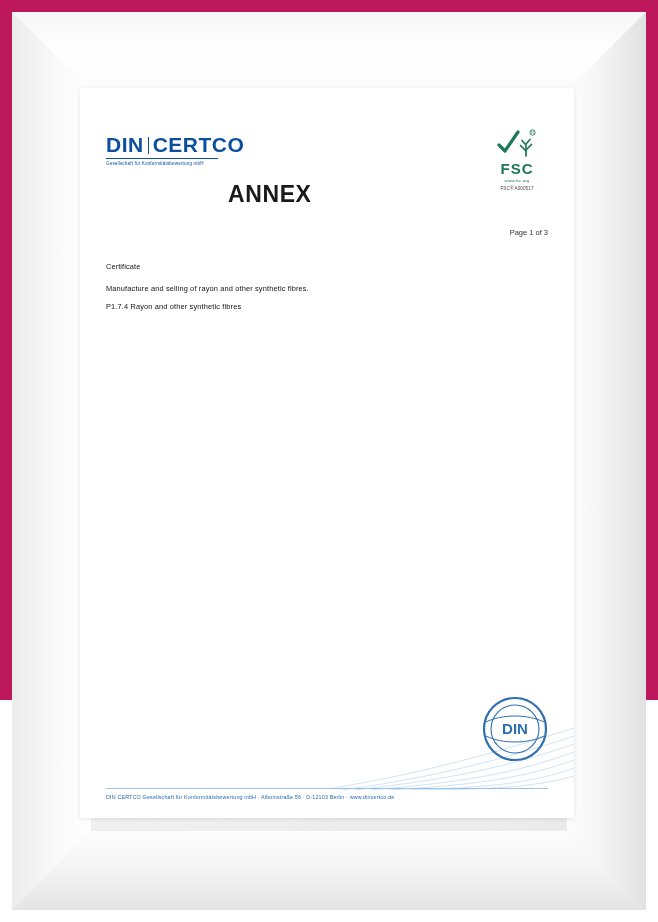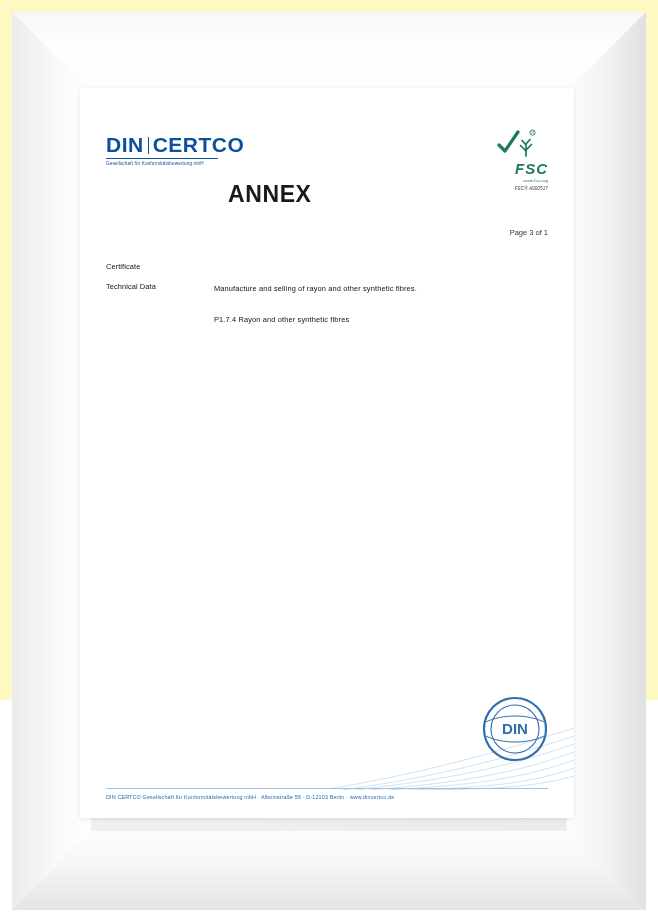--- a/index.html
+++ b/index.html
@@ -12,21 +12,21 @@
     height: 922px;
     font-family: "Liberation Sans", sans-serif;
     overflow: hidden;
   }
 
   
   .frame-outer {
     position: absolute;
     left: 0; top: 0;
     width: 658px; height: 700px;
-    background: #fef9c3;
+    background: #be185d;
   }
   .frame-bevel {
     position: absolute;
     left: 12px; top: 12px;
     width: 634px; height: 898px;
     background:
       linear-gradient(135deg, #ffffff 0%, #f2f2f2 45%, #e9e9e9 100%);
     box-shadow: 0 0 2px rgba(0,0,0,0.08) inset;
   }
   
@@ -109,23 +109,22 @@
     color: #0b4f9e;
     letter-spacing: 0.15px;
     white-space: nowrap;
   }
 
   
   .fsc-logo {
     position: absolute;
     right: 26px; top: 38px;
     width: 62px;
-    text-align: right;
+    text-align: center;
     color: #1d7a53;
-    font-style: italic;
   }
   .fsc-mark { display:block; margin: 0 auto; }
   .fsc-text {
     font-family: "Liberation Sans", sans-serif;
     font-weight: bold;
     font-size: 15px;
     letter-spacing: 1px;
     line-height: 1;
     color: #1d7a53;
     margin-top: -1px;
@@ -181,21 +180,21 @@
   }
   .row .value {
     flex: 1;
     font-size: 7.4px;
     color: #111;
     letter-spacing: 0.15px;
     line-height: 1.9;
   }
   .row .value .line2 {
     display: block;
-    margin-top: 17px;
+    margin-top: 4px;
   }
 
   
   .din-roundel {
     position: absolute;
     right: 22px; bottom: 52px;
     width: 74px; height: 74px;
   }
 
   
@@ -259,28 +258,27 @@
         <circle cx="36.5" cy="6.5" r="2.6" fill="none" stroke="#1d7a53" stroke-width="0.9"></circle>
         <text x="36.5" y="8.3" font-size="3.6" fill="#1d7a53" text-anchor="middle" font-family="Liberation Sans, sans-serif">R</text>
       </svg>
       <div class="fsc-text">FSC</div>
       <div class="fsc-url">www.fsc.org</div>
       <div class="fsc-code">FSC® A000517</div>
     </div>
 
     <div class="doc-title">ANNEX</div>
 
-    <div class="page-number">Page 3 of 1</div>
+    <div class="page-number">Page 1 of 3</div>
 
     <div class="rows">
       <div class="row">
         <div class="label">Certificate</div>
       </div>
       <div class="row">
-        <div class="label">Technical Data</div>
         <div class="value">
           <span>Manufacture and selling of rayon and other synthetic fibres.</span>
           <span class="line2">P1.7.4 Rayon and other synthetic fibres</span>
         </div>
       </div>
     </div>
 
     <svg class="swoosh" viewBox="0 0 240 70">
       <g fill="none" stroke="#bcd7ee" stroke-width="0.7">
         <path d="M0 68 C 70 56, 140 40, 240 8"></path>

